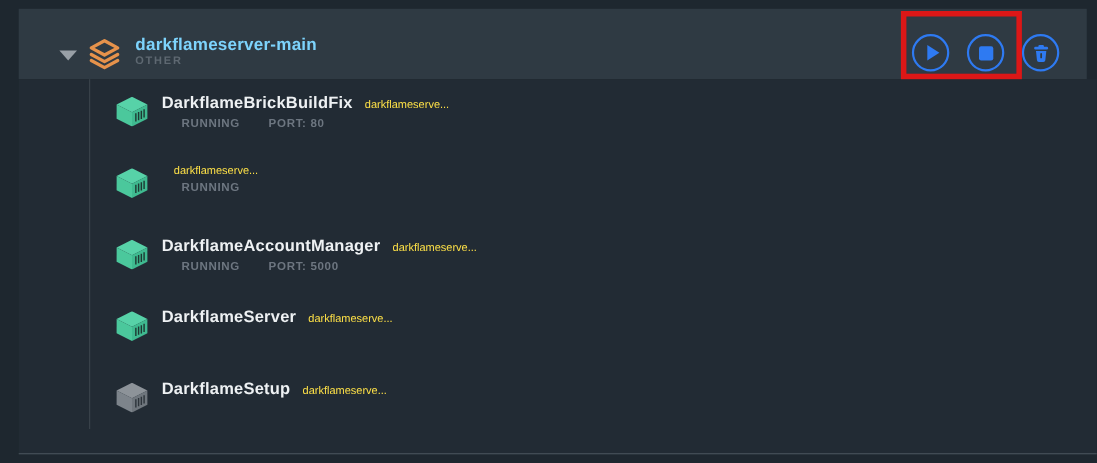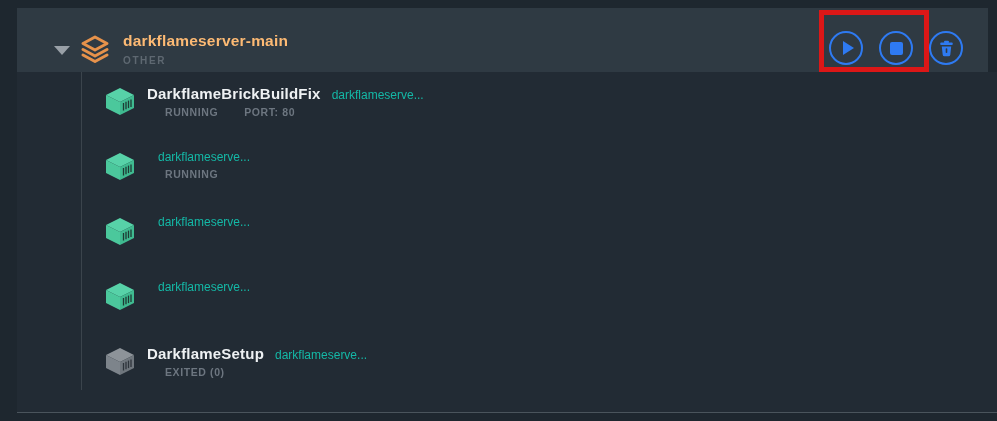--- a/index.html
+++ b/index.html
@@ -29,27 +29,26 @@
   }
   .layers-icon {
     position: absolute;
     left: 62px; top: 25px;
   }
   .group-titles {
     position: absolute;
     left: 106px; top: 24px;
   }
   .group-title {
-    color: #fdba74;
+    color: #7dd3fc;
     font-size: 15.5px;
     font-weight: 600;
     letter-spacing: 0.2px;
   }
   .group-type {
-    margin-top: 5px;
     color: #5e6871;
     font-size: 10px;
     font-weight: 700;
     letter-spacing: 1.6px;
     text-transform: uppercase;
   }
   .header-actions {
     position: absolute;
     left: 812px; top: 23px;
     display: flex;
@@ -119,22 +118,22 @@
   }
   .row-name {
     color: #eef1f3;
     font-size: 15px;
     font-weight: 600;
     letter-spacing: 0.2px;
     white-space: nowrap;
   }
   .row-link {
     margin-left: 11px;
-    color: #14b8a6;
-    font-size: 12px;
+    color: #fde047;
+    font-size: 10px;
     font-weight: 400;
     text-decoration: none;
     white-space: nowrap;
     cursor: pointer;
     text-align: center;
   }
   .row-status-line {
     margin-top: 4px;
     font-size: 10.5px;
     font-weight: 600;
@@ -249,39 +248,44 @@
       <polygon class="cube-right" points="15,14 29,7 29,20 15,27"></polygon>
       <g class="cube-slit">
         <line x1="18.5" y1="15" x2="18.5" y2="22.5"></line>
           <line x1="21" y1="13.8" x2="21" y2="21.3"></line>
         <line x1="23.5" y1="12.6" x2="23.5" y2="20.1"></line>
           <line x1="26" y1="11.4" x2="26" y2="18.9"></line>
       </g>
     </svg>
     <div class="row-body">
       <div class="row-top">
-        <a class="row-link">darkflameserve...</a>
+        <span class="row-name">DarkflameAccountManager</span>
+        <a class="row-link">darkflameserve...</a>
+      </div>
+      <div class="row-status-line">
+        <span>RUNNING</span><span class="row-port">PORT: 5000</span>
       </div>
     </div>
   </div>
 
   <div class="container-row running" style="top:208px">
     <svg class="cube-icon" width="30" height="27" viewBox="0 0 30 27">
       <polygon class="cube-top" points="15,0 29,7 15,14 1,7"></polygon>
       <polygon class="cube-left" points="1,7 15,14 15,27 1,20"></polygon>
       <polygon class="cube-right" points="15,14 29,7 29,20 15,27"></polygon>
       <g class="cube-slit">
         <line x1="18.5" y1="15" x2="18.5" y2="22.5"></line>
           <line x1="21" y1="13.8" x2="21" y2="21.3"></line>
         <line x1="23.5" y1="12.6" x2="23.5" y2="20.1"></line>
           <line x1="26" y1="11.4" x2="26" y2="18.9"></line>
       </g>
     </svg>
     <div class="row-body">
       <div class="row-top">
+        <span class="row-name">DarkflameServer</span>
         <a class="row-link">darkflameserve...</a>
       </div>
     </div>
   </div>
 
   <div class="container-row exited" style="top:273px">
     <svg class="cube-icon" width="30" height="27" viewBox="0 0 30 27">
       <polygon class="cube-top" points="15,0 29,7 15,14 1,7"></polygon>
       <polygon class="cube-left" points="1,7 15,14 15,27 1,20"></polygon>
       <polygon class="cube-right" points="15,14 29,7 29,20 15,27"></polygon>
@@ -290,18 +294,15 @@
           <line x1="21" y1="13.8" x2="21" y2="21.3"></line>
         <line x1="23.5" y1="12.6" x2="23.5" y2="20.1"></line>
           <line x1="26" y1="11.4" x2="26" y2="18.9"></line>
       </g>
     </svg>
     <div class="row-body">
       <div class="row-top">
         <span class="row-name">DarkflameSetup</span>
         <a class="row-link">darkflameserve...</a>
       </div>
-      <div class="row-status-line">
-        <span>EXITED (0)</span>
-      </div>
     </div>
   </div>
 </div>
 
 </body></html>

